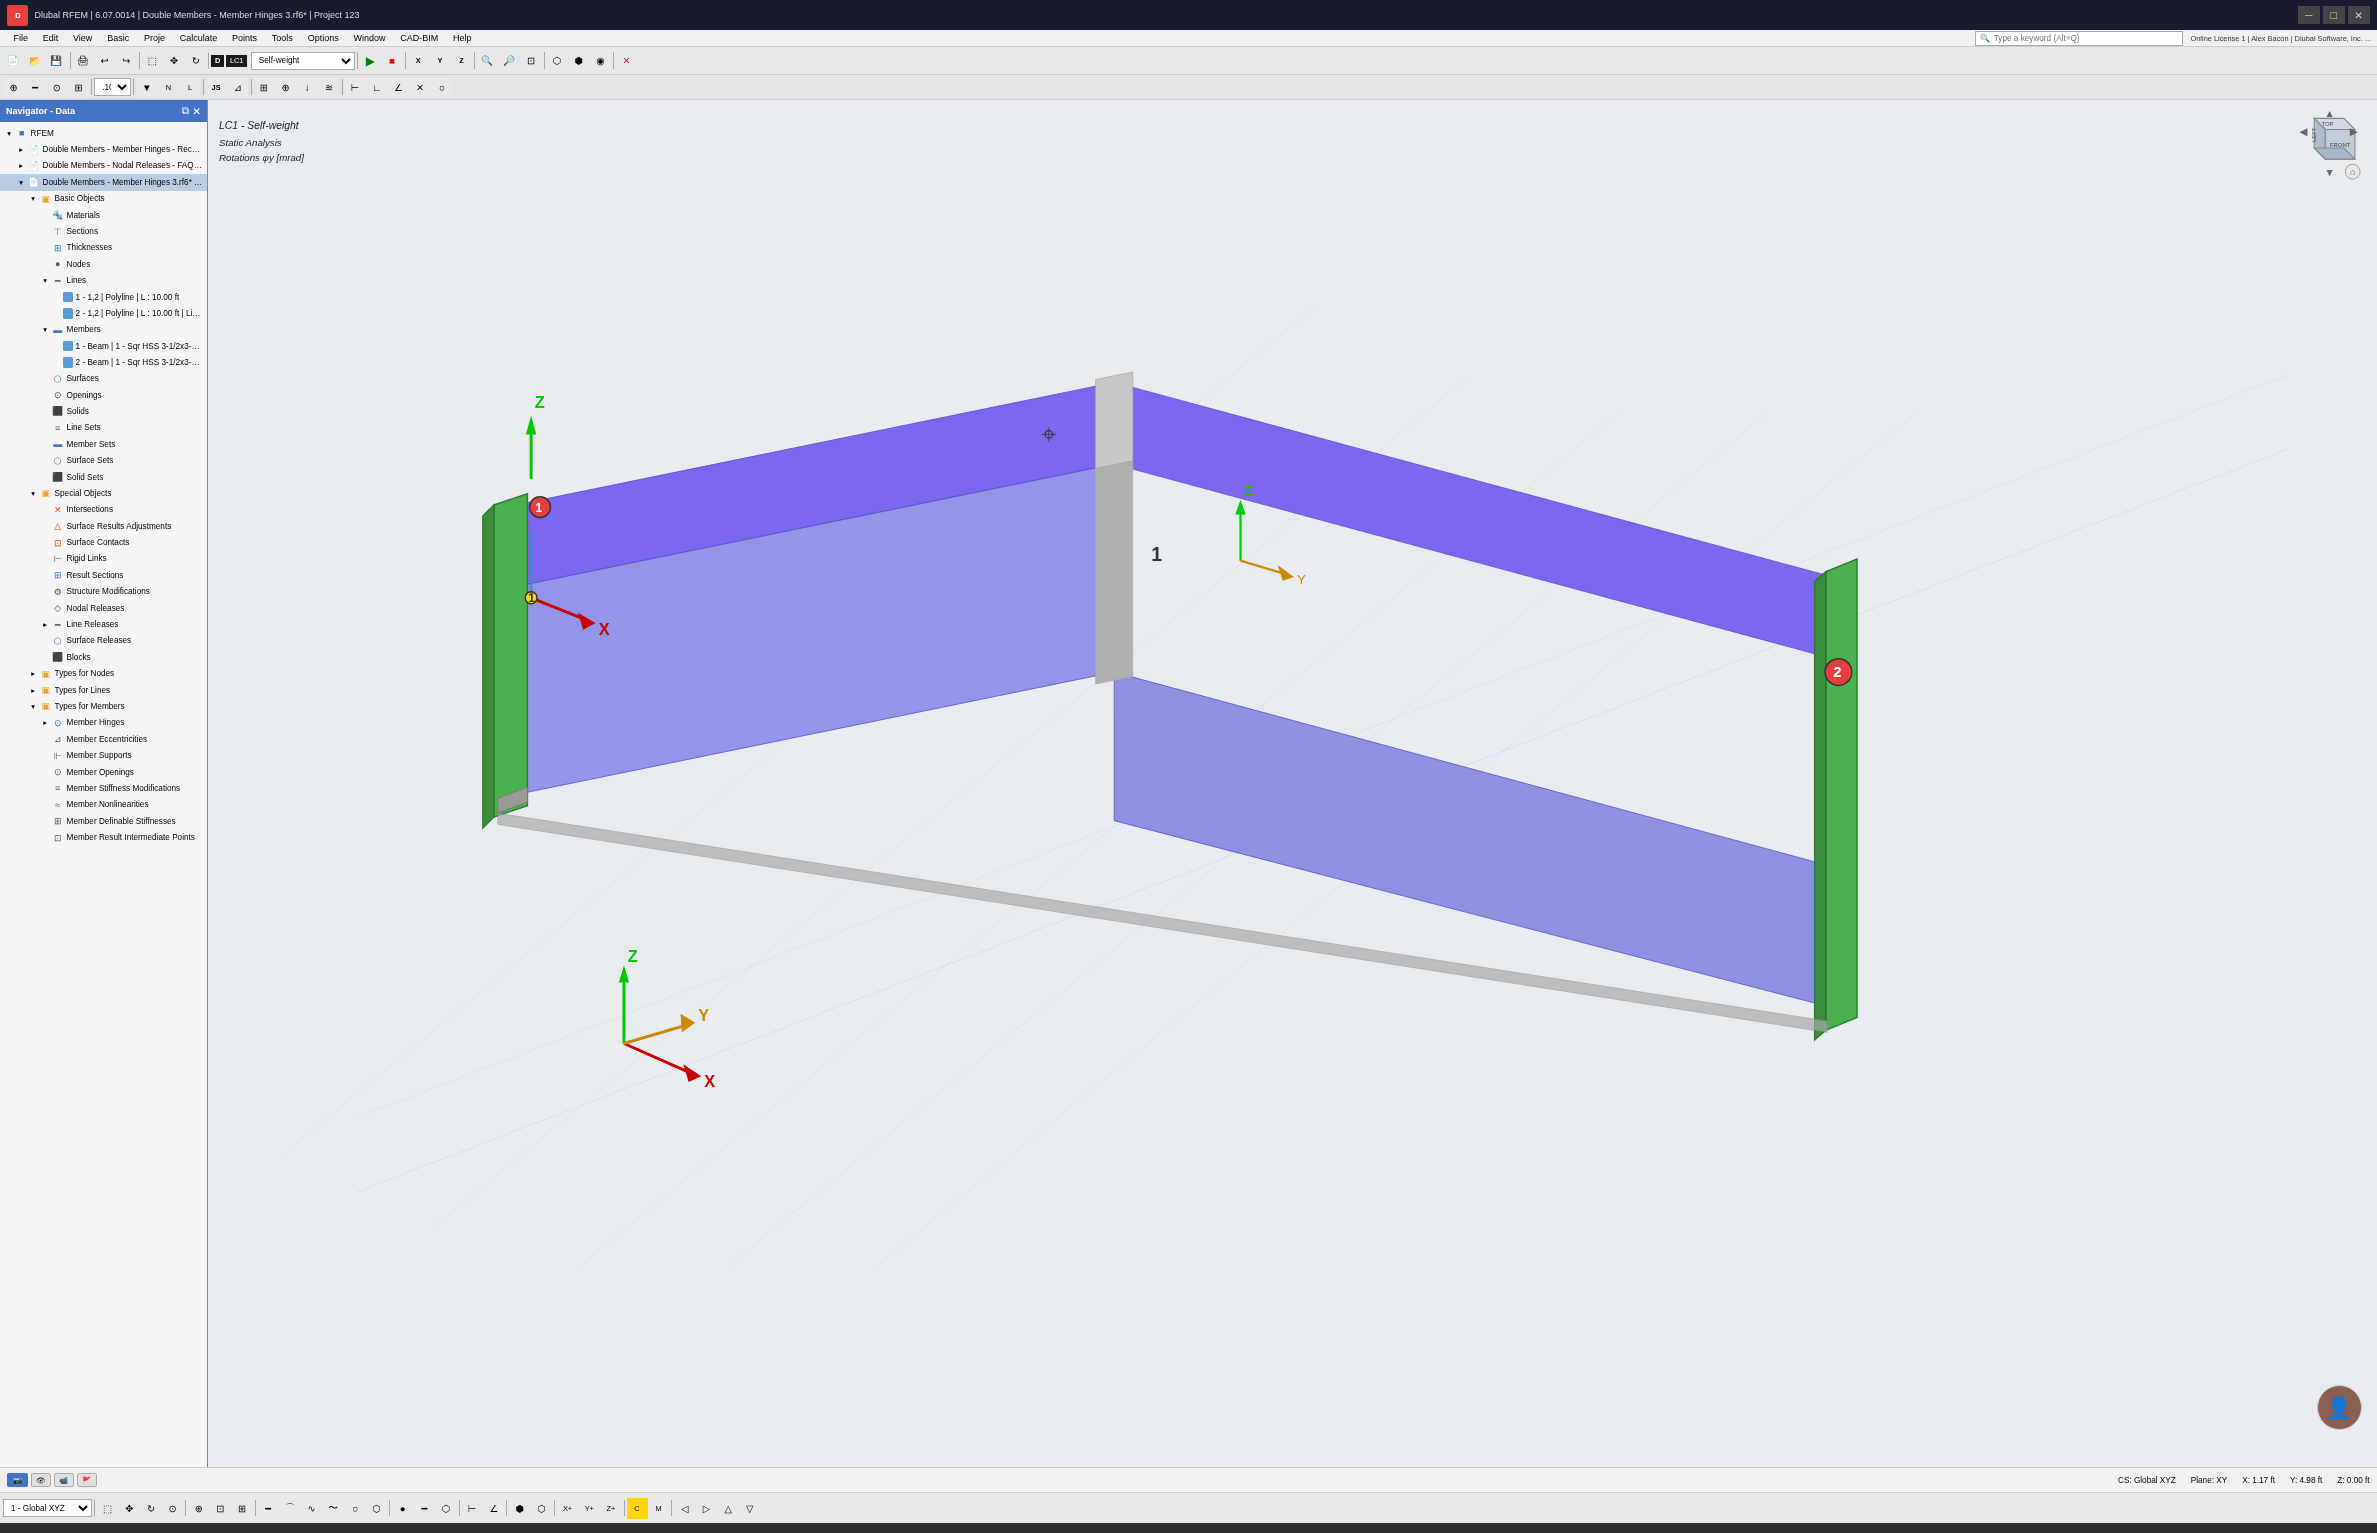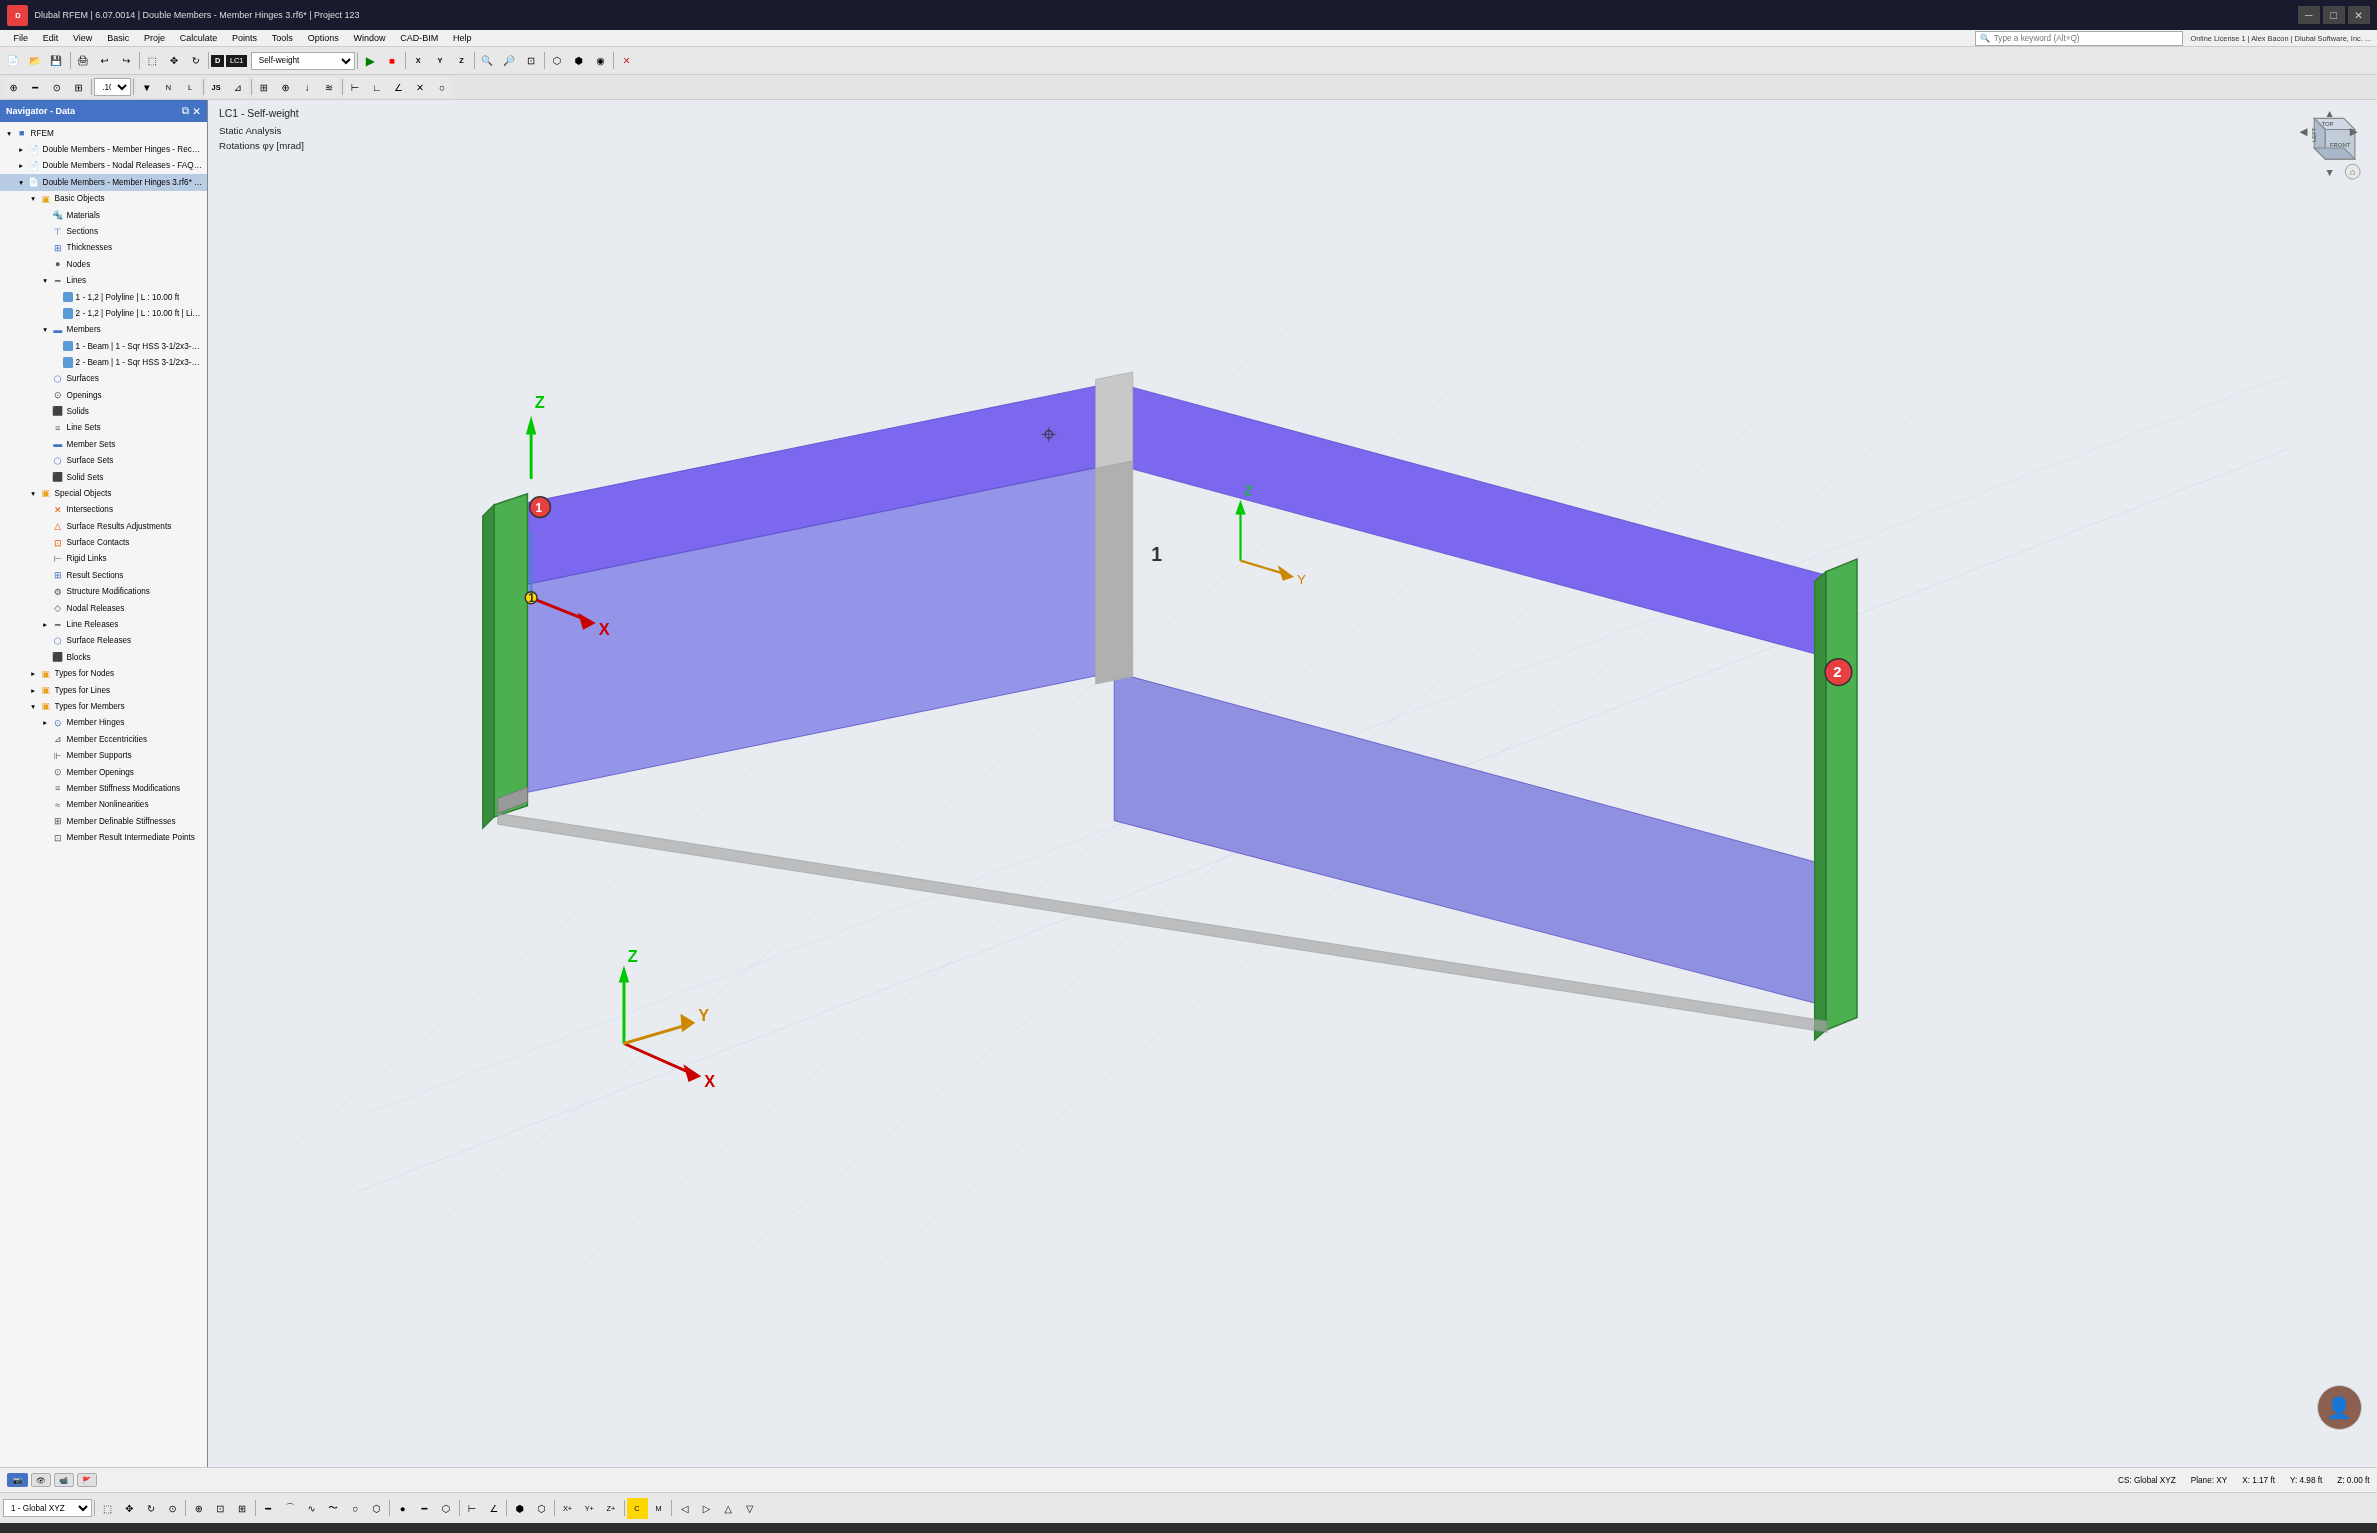--- a/index.html
+++ b/index.html
@@ -36,21 +36,21 @@
     #navigator-tree { overflow-y: auto; flex: 1; padding: 3px 0; }
     
     .tree-item { display: flex; align-items: center; padding: 1.5px 3px; cursor: pointer; white-space: nowrap; overflow: hidden; min-height: 16.3px; }
     .tree-item.selected { background: #b8cce4; }
     .tree-toggle { width: 12px; height: 12px; display: inline-flex; align-items: center; justify-content: center; cursor: pointer; font-size: 7.4px; flex-shrink: 0; }
     .tree-icon { width: 13.4px; height: 13.4px; display: inline-flex; align-items: center; justify-content: center; flex-shrink: 0; margin-right: 2.2px; font-size: 9px; }
     .tree-label { font-size: 8.2px; overflow: hidden; text-overflow: ellipsis; }
 
     
     #viewport { flex: 1; background: #e8ecf0; position: relative; overflow: hidden; }
-    #view-info { position: absolute; top: 6px; left: 11px; font-size: 9.7px; color: #222; line-height: 1.6; }
+    #view-info { position: absolute; top: 18px; left: 11px; font-size: 9.7px; color: #222; line-height: 1.6; font-style: italic; }
     #view-cube { position: absolute; top: 11px; right: 11px; width: 74px; height: 74px; }
 
     
     #statusbar { height: 25px; background: #f0f0f0; border-top: 0.7px solid #ccc; display: flex; align-items: center; padding: 0 7.4px; gap: 15px; font-size: 8.2px; }
     #statusbar-tabs { display: flex; gap: 3px; }
     .status-tab { padding: 1.5px 4.5px; background: #e0e0e0; border: 0.7px solid #aaa; cursor: pointer; font-size: 7.4px; border-radius: 1.5px; }
     .status-tab.active { background: #4472c4; color: white; border-color: #4472c4; }
     #status-text { flex: 1; font-size: 8.2px; }
     #coords { margin-left: auto; display: flex; gap: 15px; font-size: 8.2px; }
 

